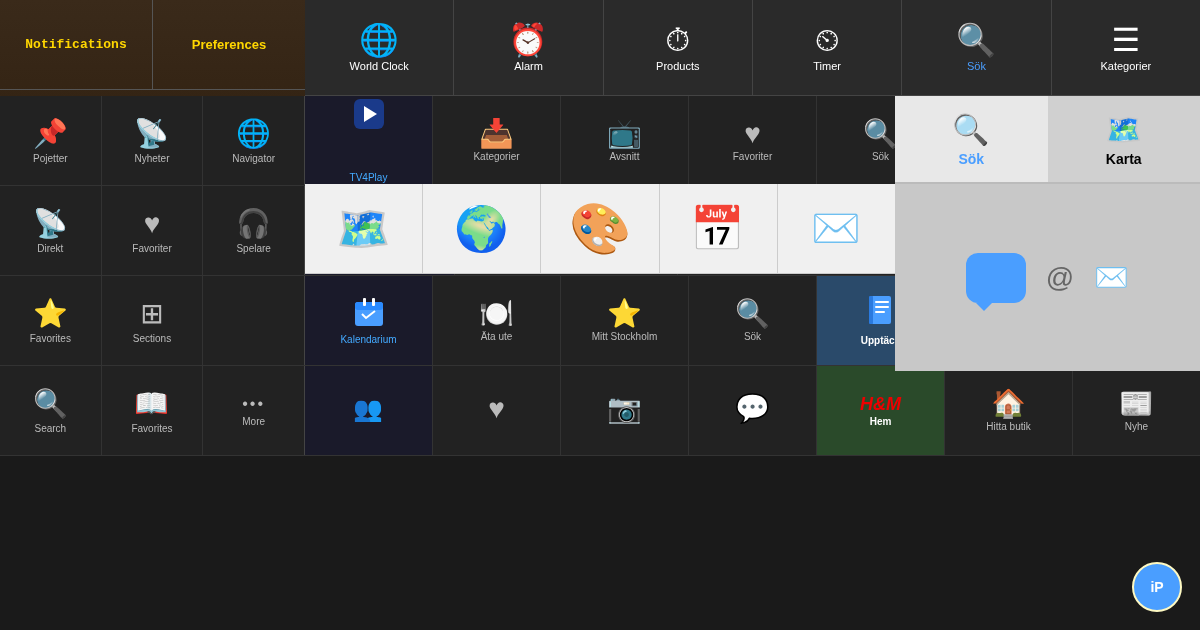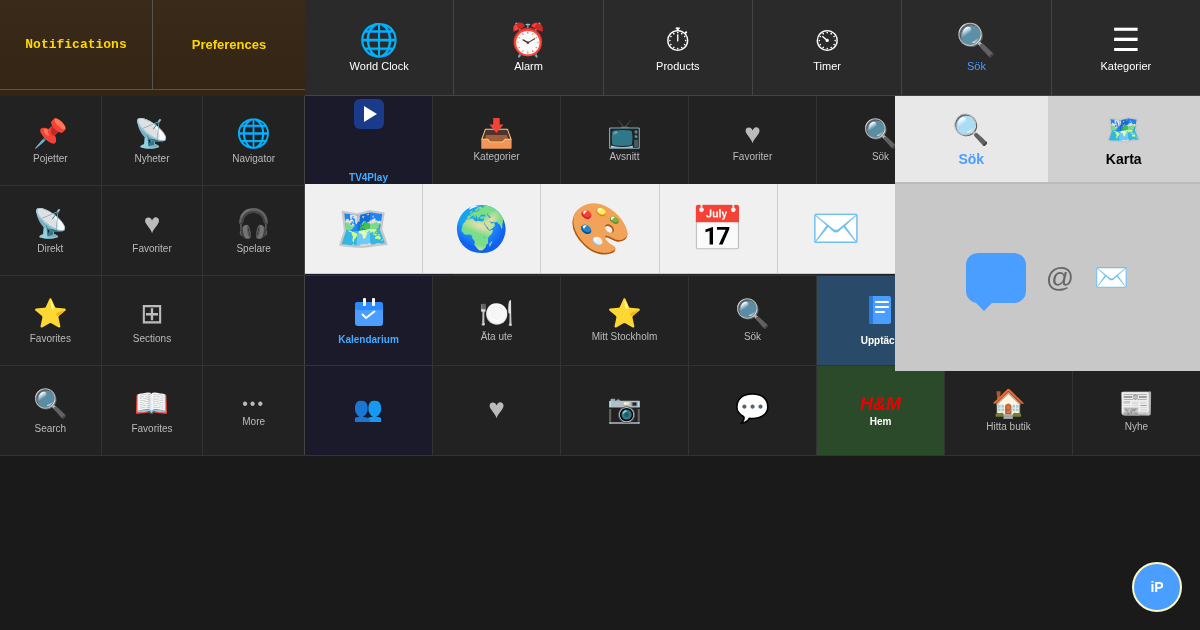--- a/index.html
+++ b/index.html
@@ -451,21 +451,21 @@
       </div>
     </div>
 
     <div class="app-cell tv4play-cell">
       <span class="icon-wrap" style="font-size:24px;">
         <svg width="30" height="30" viewBox="0 0 30 30">
           <rect width="30" height="30" rx="6" fill="#1a3a8a"></rect>
           <polygon points="10,7 10,23 23,15" fill="#fff"></polygon>
         </svg>
       </span>
-      <span style="color:#4af;font-weight:bold;margin-top:36px;">TV4Play</span>
+      <span style="color:#4af;font-weight:normal;margin-top:36px;">TV4Play</span>
     </div>
     <div class="app-cell">
       <span class="icon-wrap">📥</span>
       <span>Kategorier</span>
     </div>
     <div class="app-cell">
       <span class="icon-wrap">📺</span>
       <span>Avsnitt</span>
     </div>
     <div class="app-cell">
@@ -553,21 +553,21 @@
     <div class="app-cell kal-cell" style="background:#1a1a2a; color:#4af;">
       <span class="icon-wrap" style="font-size:24px;">
         <svg width="30" height="30" viewBox="0 0 30 30">
           <rect x="1" y="5" width="28" height="24" rx="3" fill="#4a9eff"></rect>
           <rect x="1" y="5" width="28" height="8" rx="3" fill="#2a8aff"></rect>
           <rect x="9" y="1" width="3" height="8" rx="1" fill="#fff"></rect>
           <rect x="18" y="1" width="3" height="8" rx="1" fill="#fff"></rect>
           <path d="M8 17 l4 4 l9 -7" stroke="#fff" stroke-width="2" fill="none"></path>
         </svg>
       </span>
-      <span style="color:#4af;font-weight:bold;">Kalendarium</span>
+      <span style="color:#4af;font-weight:normal;">Kalendarium</span>
     </div>
     <div class="app-cell">
       <span class="icon-wrap">🍽️</span>
       <span>Äta ute</span>
     </div>
     <div class="app-cell">
       <span class="icon-wrap">⭐</span>
       <span>Mitt Stockholm</span>
     </div>
     <div class="app-cell">

